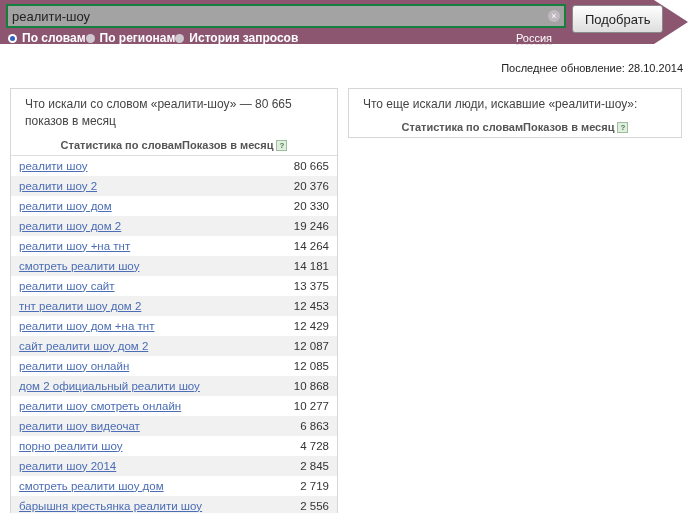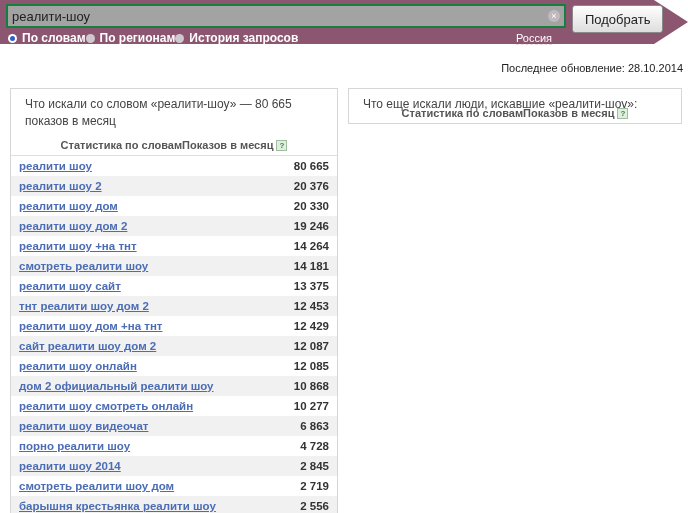--- a/index.html
+++ b/index.html
@@ -35,35 +35,35 @@
   .region-link { position: absolute; left: 516px; top: 32px; color: #fff;
     font-size: 11px; border-bottom: 1px dashed #e8dce3; cursor: pointer; }
 
   
   .last-update { position: absolute; right: 5px; top: 62px; font-size: 11px;
     color: #222; }
 
   
   .panel { position: absolute; background: #fff; border: 1px solid #d6d6d6; }
   .panel-left { left: 10px; top: 88px; width: 328px; height: 430px; }
-  .panel-right { left: 348px; top: 88px; width: 334px; height: 36px; }
+  .panel-right { left: 348px; top: 88px; width: 334px; height: 50px; }
   .panel-title { text-align: left; font-size: 12px; color: #444;
     padding: 7px 14px 5px; line-height: 1.45; }
   .thead { display: flex; justify-content: center; align-items: center;
     padding: 3px 8px 4px; font-size: 11px; font-weight: bold; color: #555; }
   .panel-left .thead { border-bottom: 1px solid #dedede; }
   .panel-right .thead { position: absolute; left: 0; right: 0; bottom: 0; }
   .help-icon { display: inline-block; width: 11px; height: 11px; margin-left: 3px;
     background: #dfeede; border: 1px solid #9dbf9d; color: #4a7a4a;
     font-size: 8px; font-weight: bold; line-height: 9px; text-align: center;
     vertical-align: 1px; cursor: pointer; }
 
   
   .row { display: flex; justify-content: space-between; align-items: center;
-    height: 20px; padding: 0 8px; font-size: 11.5px; font-weight: bold; }
+    height: 20px; padding: 0 8px; font-size: 11.5px; }
   .row:nth-child(even) { background: #f1f1f1; }
   .kw-link { color: #4a6db5; text-decoration: underline; cursor: pointer;
     white-space: nowrap; }
   .kw-count { color: #333; white-space: nowrap; }
 </style>
 </head>
 <body>
 
 <div class="banner"></div>
 

